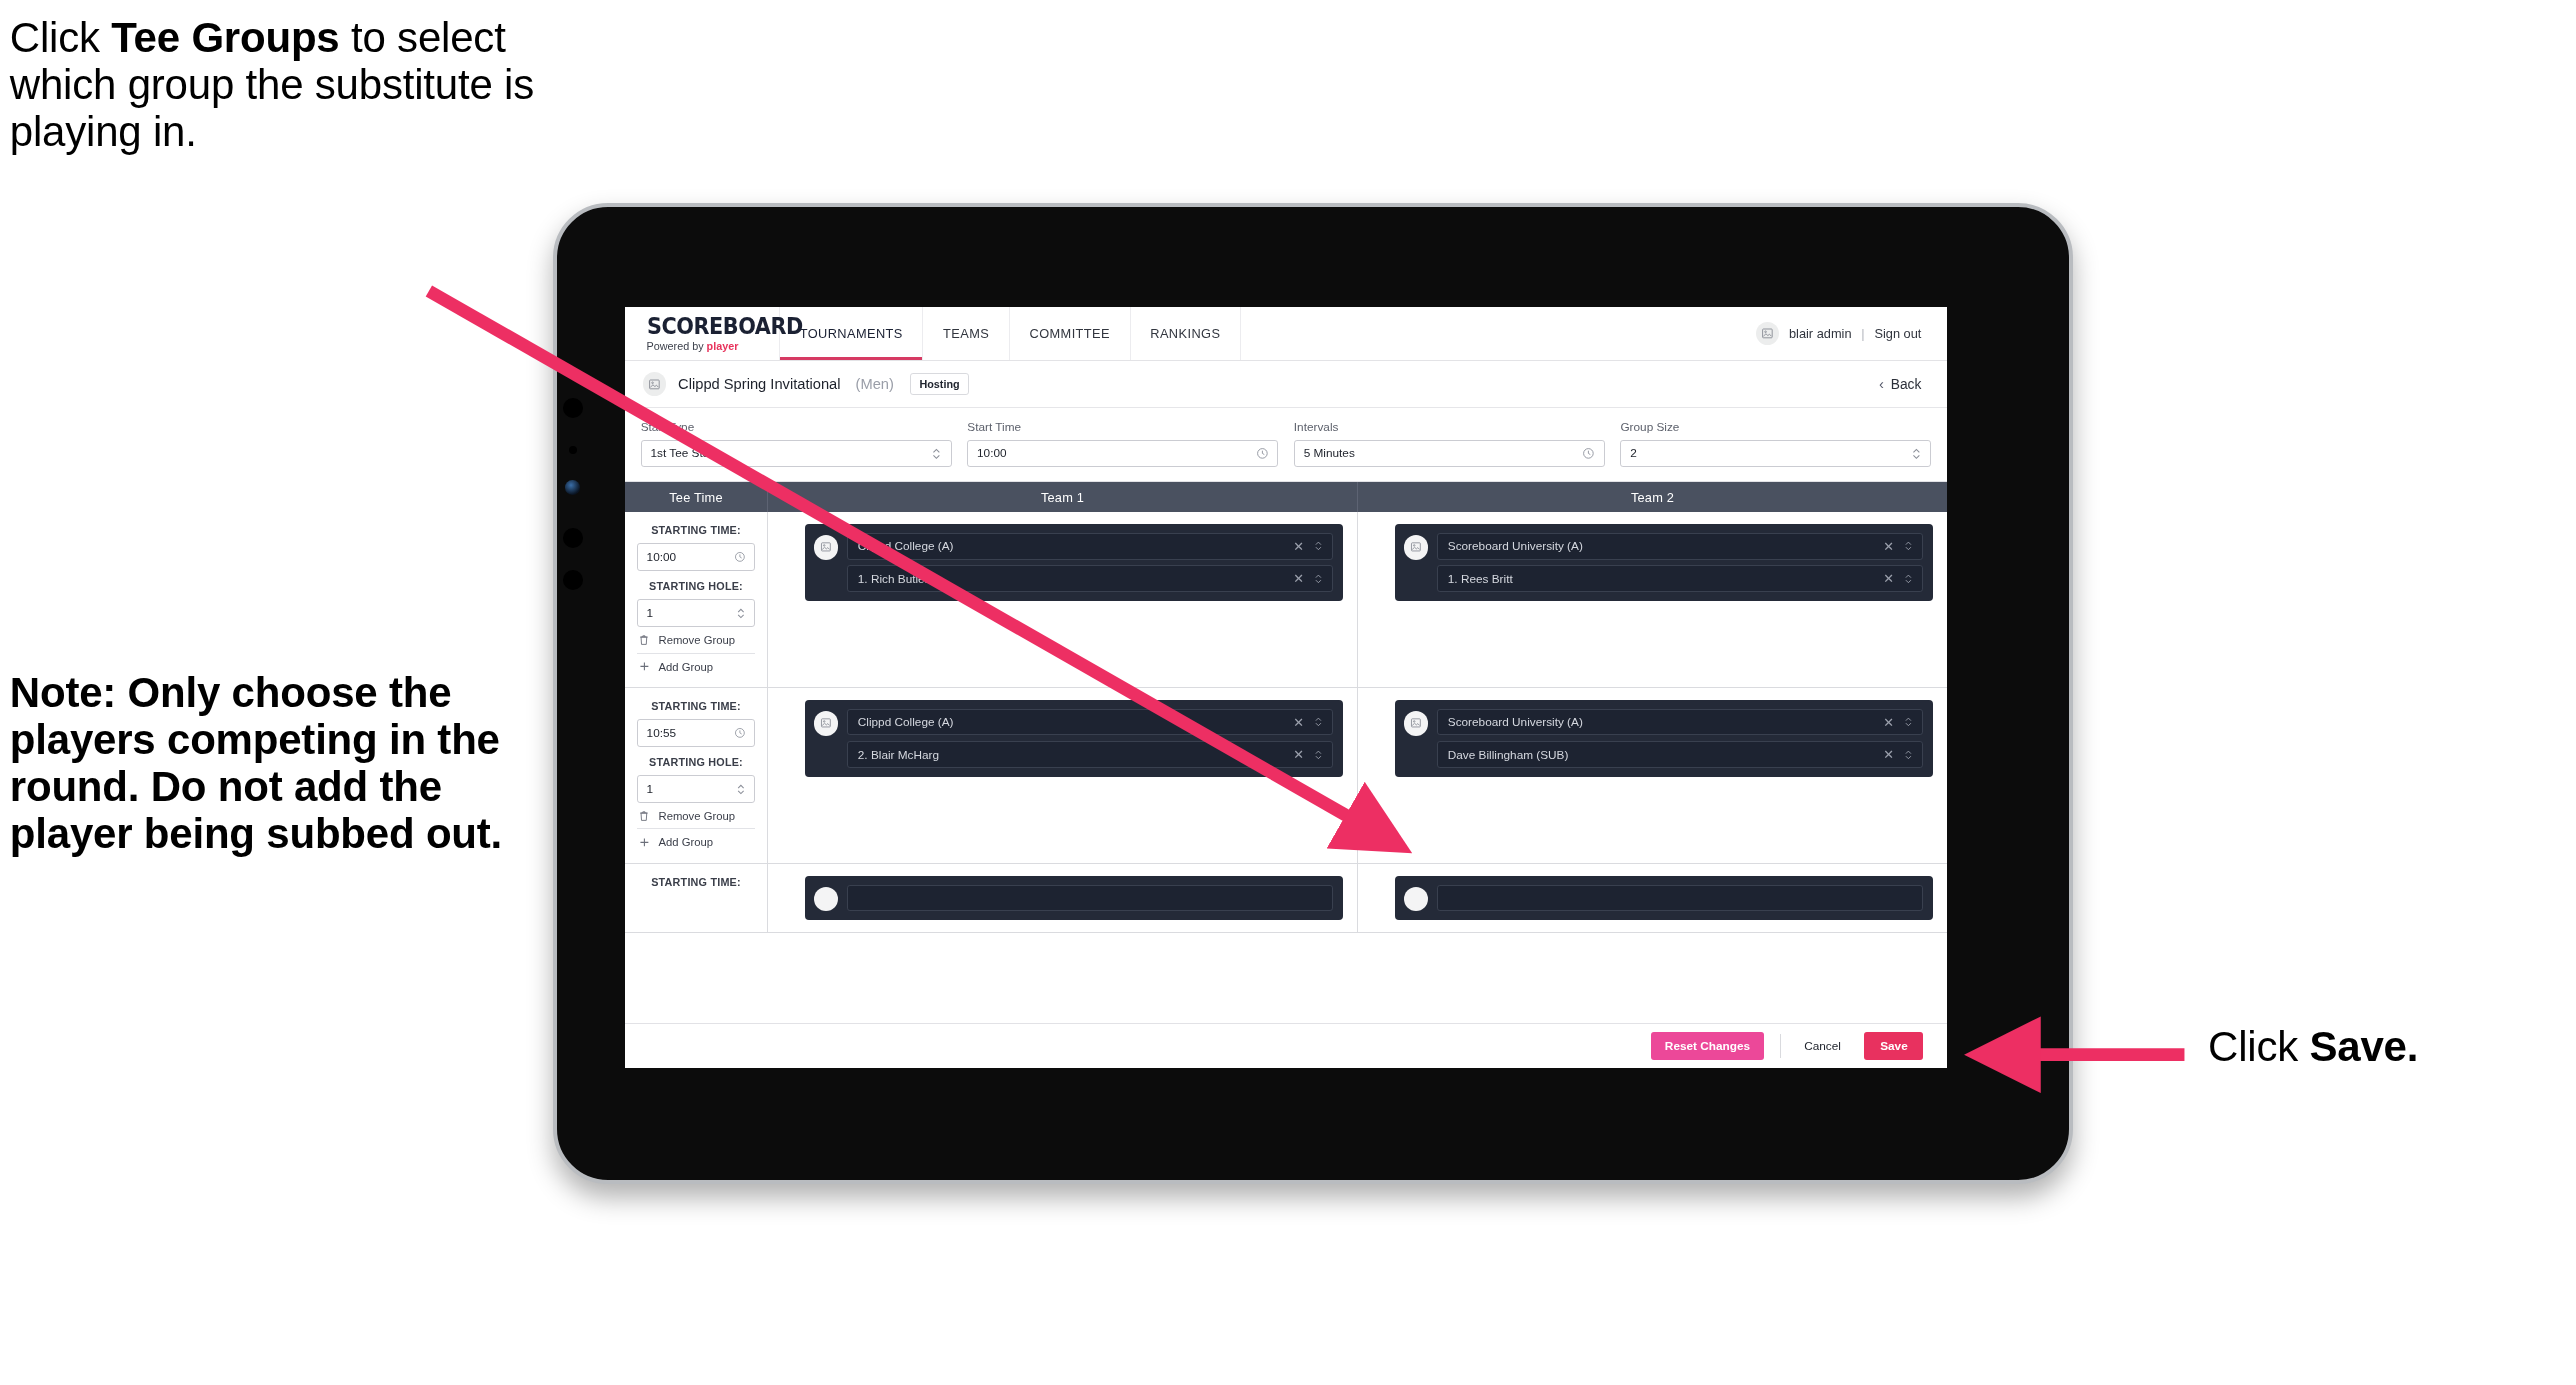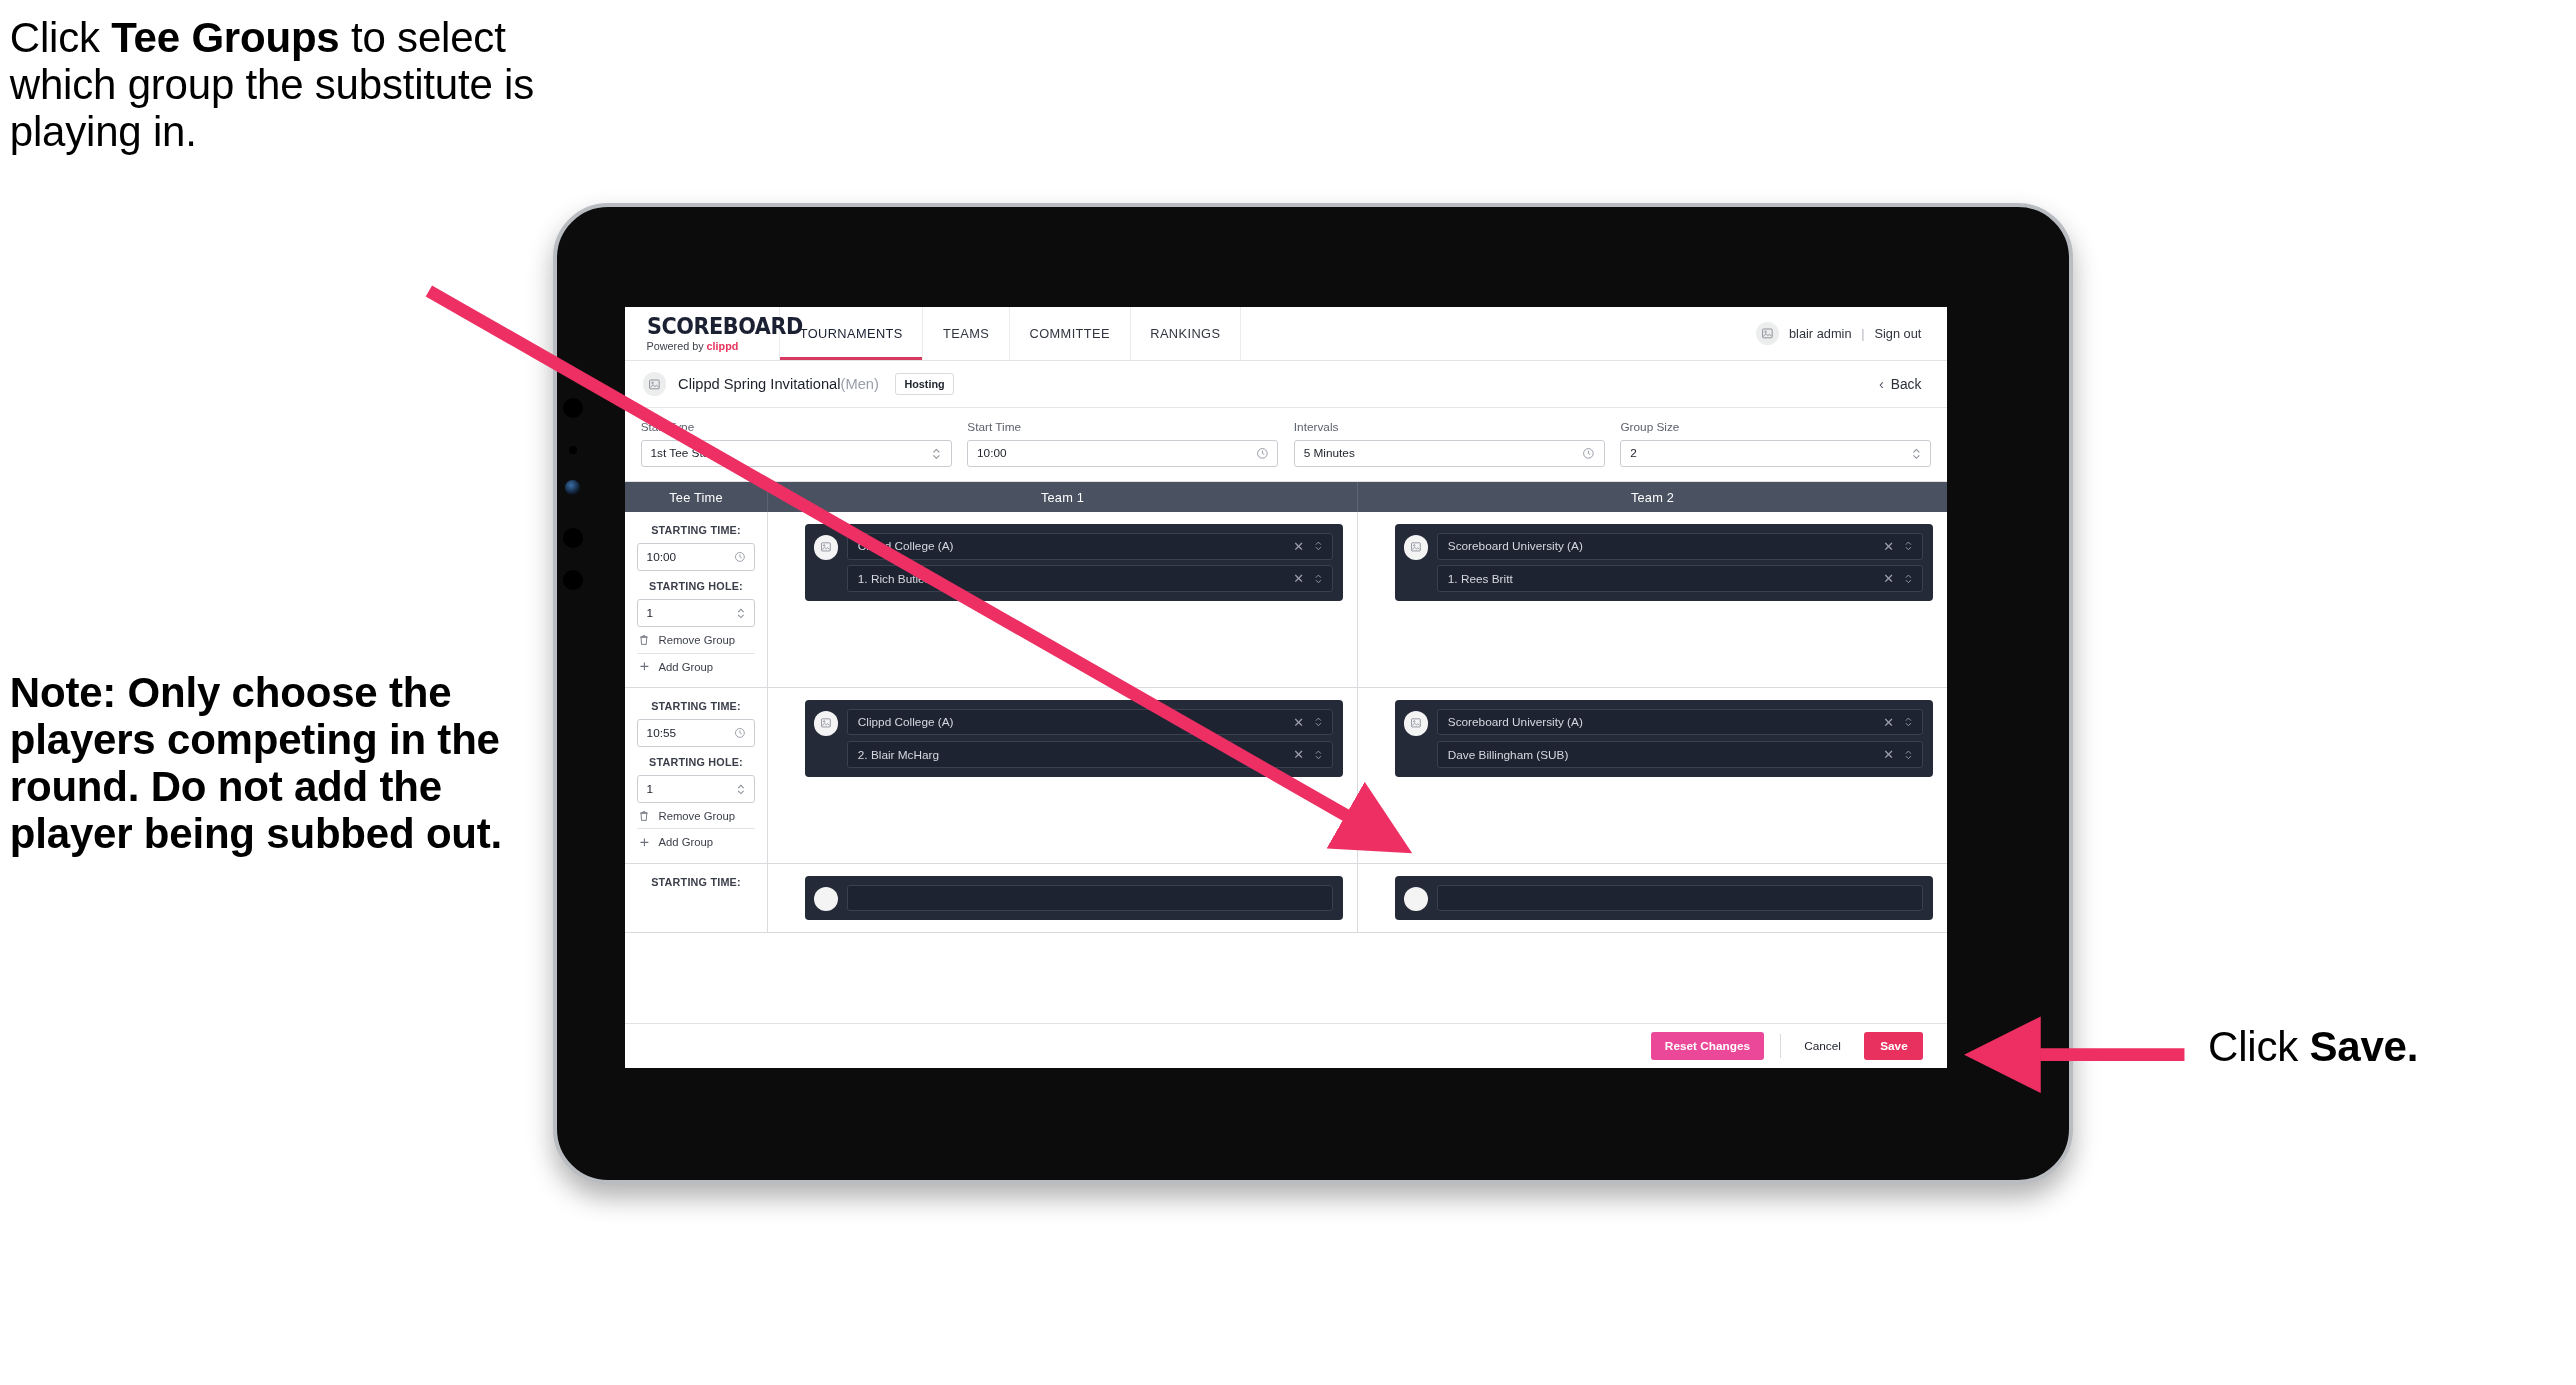--- a/index.html
+++ b/index.html
@@ -107,21 +107,21 @@
 
   
   .subhead {
     height: 47px; display: flex; align-items: center;
     padding: 0 25.6px 0 17.7px;
     border-bottom: 1px solid #e6e6e9;
     background: #fff; flex: 0 0 auto;
   }
   .subhead .avatar-sm { margin-right: 11.8px; }
   .tname { font-size: 14.7px; color: #1d212b; }
-  .tgender { font-size: 14.7px; color: #9a9ea8; margin-left: 0; }
+  .tgender { font-size: 14.7px; color: #9a9ea8; margin-left: 15px; }
   .hostbadge {
     margin-left: 15.7px; border: 1px solid #d9dade; border-radius: 2.9px;
     padding: 3.9px 8.8px; font-size: 10.8px; font-weight: 700; color: #21252f;
     background: #fff;
   }
   .backlink {
     margin-left: auto; font-size: 13.8px; color: #2c303a; cursor: pointer;
     display: flex; align-items: center; gap: 6.9px;
   }
   .backlink .chev { font-size: 14.7px; color: #55596a; }
@@ -256,21 +256,21 @@
     <div class="cam c2"></div>
     <div class="cam c3"></div>
     <div class="cam c4"></div>
     <div class="cam c5"></div>
 
     <div class="viewport">
 
       <div class="topnav">
         <div class="brand">
           <div class="bmain">SCOREBOARD</div>
-          <div class="bsub"><span>Powered by </span><i>clippd</i></div>
+          <div class="bsub"><span>Powered by </span><i>player</i></div>
         </div>
         <div class="navitems">
           <div class="navitem active">
               <span>TOURNAMENTS</span>
             </div>
           <div class="navitem">
               <span>TEAMS</span>
             </div>
           <div class="navitem">
               <span>COMMITTEE</span>

